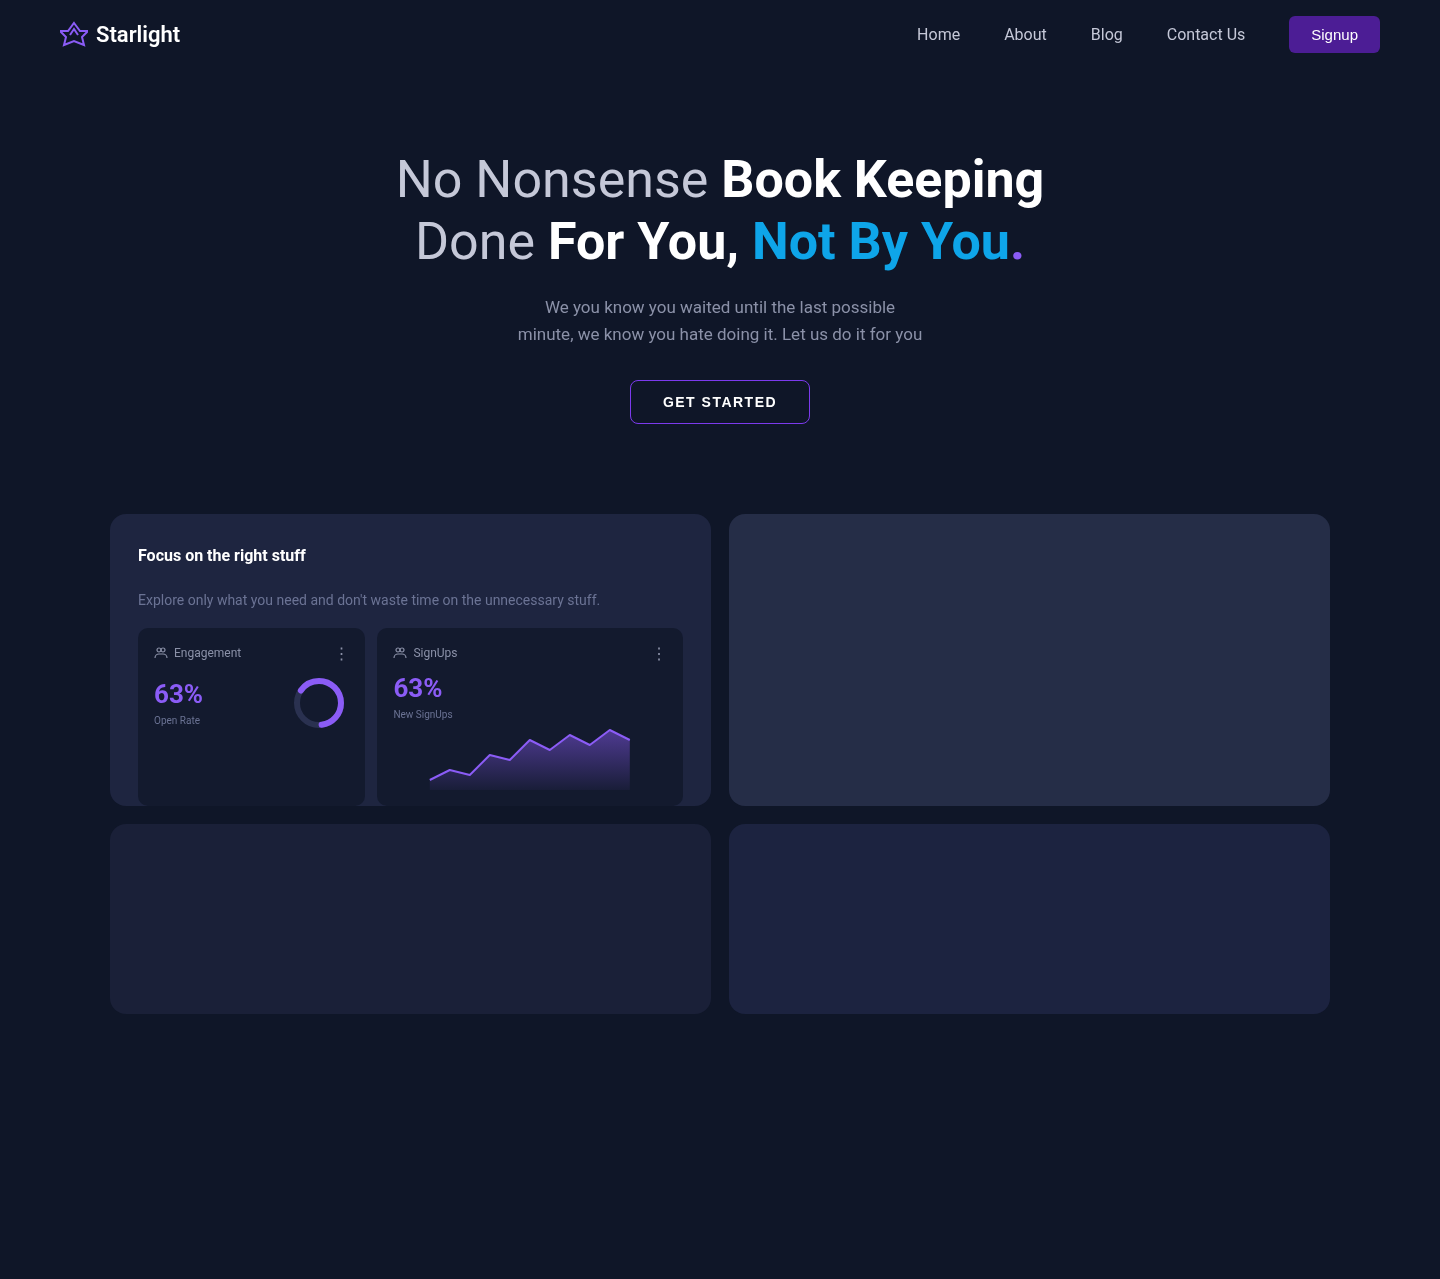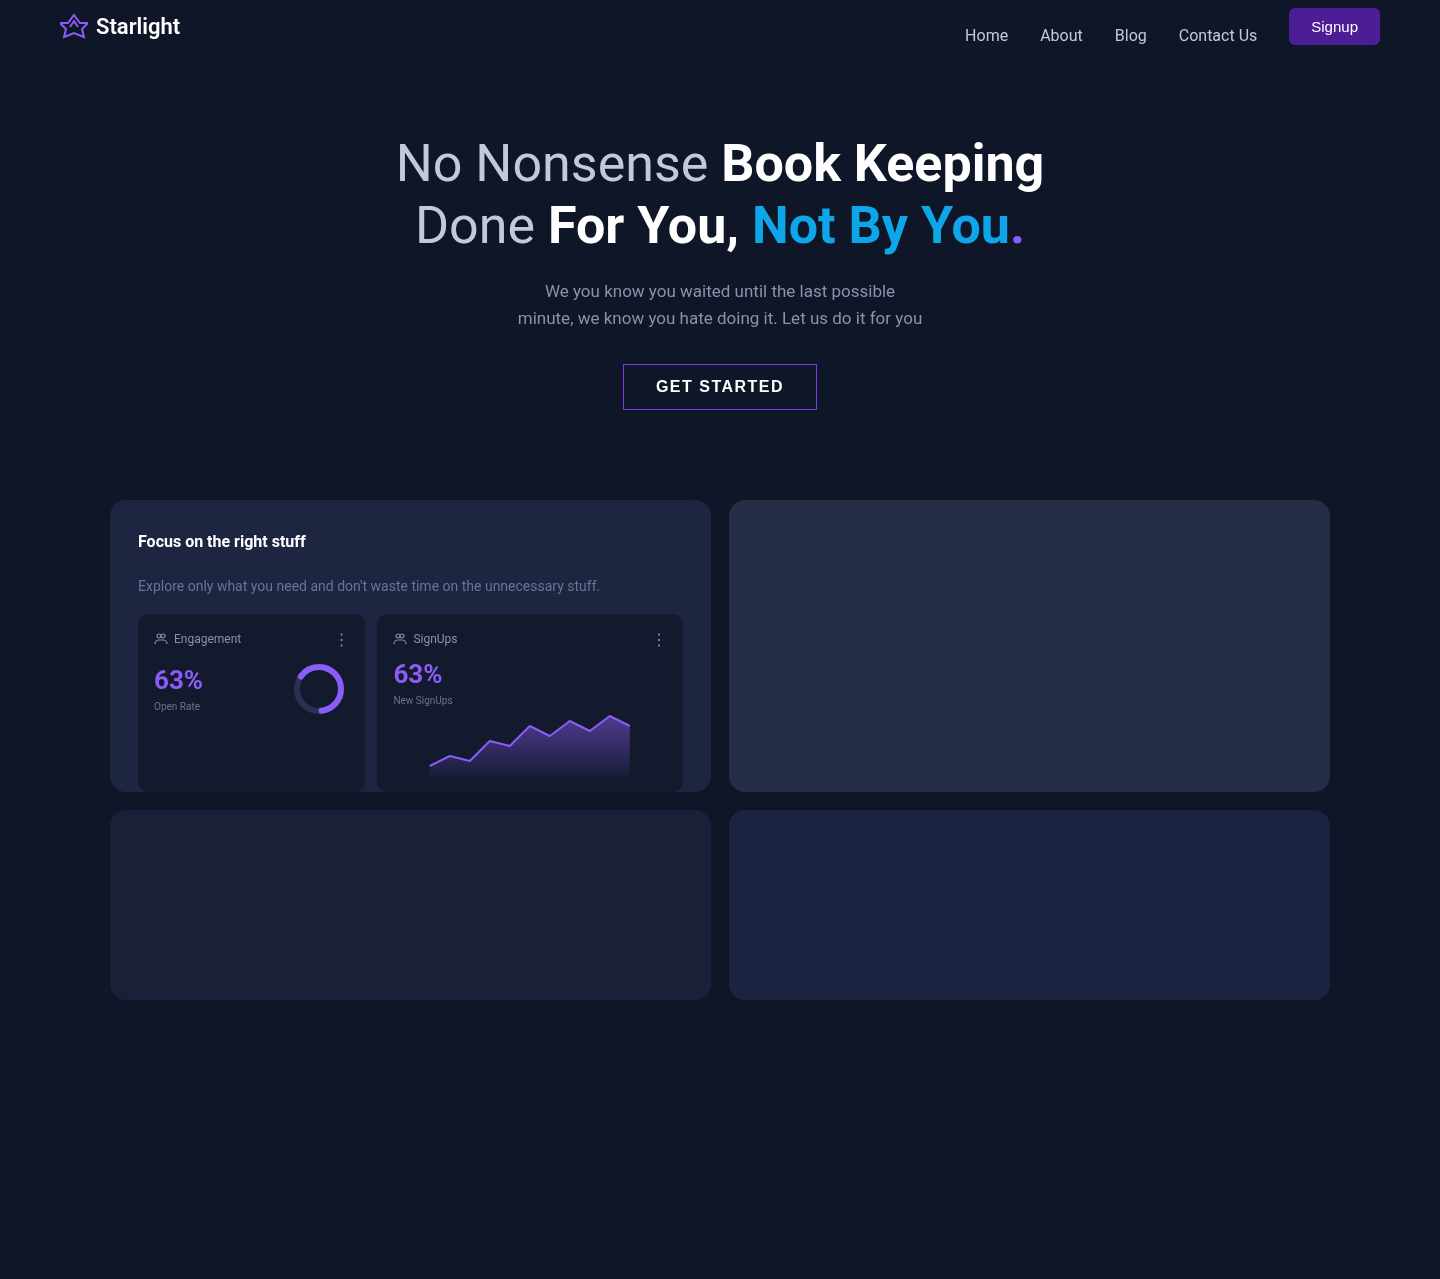--- a/index.html
+++ b/index.html
@@ -9,42 +9,42 @@
       font-family: -apple-system, BlinkMacSystemFont, 'Segoe UI', Roboto, sans-serif;
       min-height: 1279px;
       overflow-x: hidden;
     }
 
     
     nav {
       display: flex;
       align-items: center;
       justify-content: space-between;
-      padding: 8px 60px;
+      padding: 16px 60px;
       position: relative;
     }
     .nav-logo {
       display: flex;
       align-items: center;
       gap: 8px;
       text-decoration: none;
     }
     .logo-icon {
       width: 28px;
       height: 28px;
     }
     .logo-text {
       font-size: 22px;
       font-weight: 600;
       color: #ffffff;
     }
     .nav-links {
       display: flex;
-      align-items: flex-end;
-      gap: 32px;
+      align-items: center;
+      gap: 44px;
     }
     .nav-link {
       color: #c5c8d8;
       text-decoration: none;
       font-size: 16px;
     }
     .signup-btn {
       background: #4c1d95;
       color: #ffffff;
       border: none;
@@ -73,25 +73,25 @@
       margin-top: 20px;
       line-height: 1.6;
     }
     .get-started-btn {
       display: inline-block;
       margin-top: 32px;
       border: 1.5px solid #7c3aed;
       color: #ffffff;
       background: transparent;
       padding: 13px 32px;
-      font-size: 16px;
+      font-size: 14px;
       font-weight: 600;
       letter-spacing: 1.5px;
       cursor: pointer;
-      border-radius: 0;
+      border-radius: 8px;
     }
 
     
     .cards-section {
       padding: 30px 110px 60px;
       display: grid;
       grid-template-columns: 1fr 1fr;
       grid-template-rows: auto auto;
       gap: 18px;
     }

